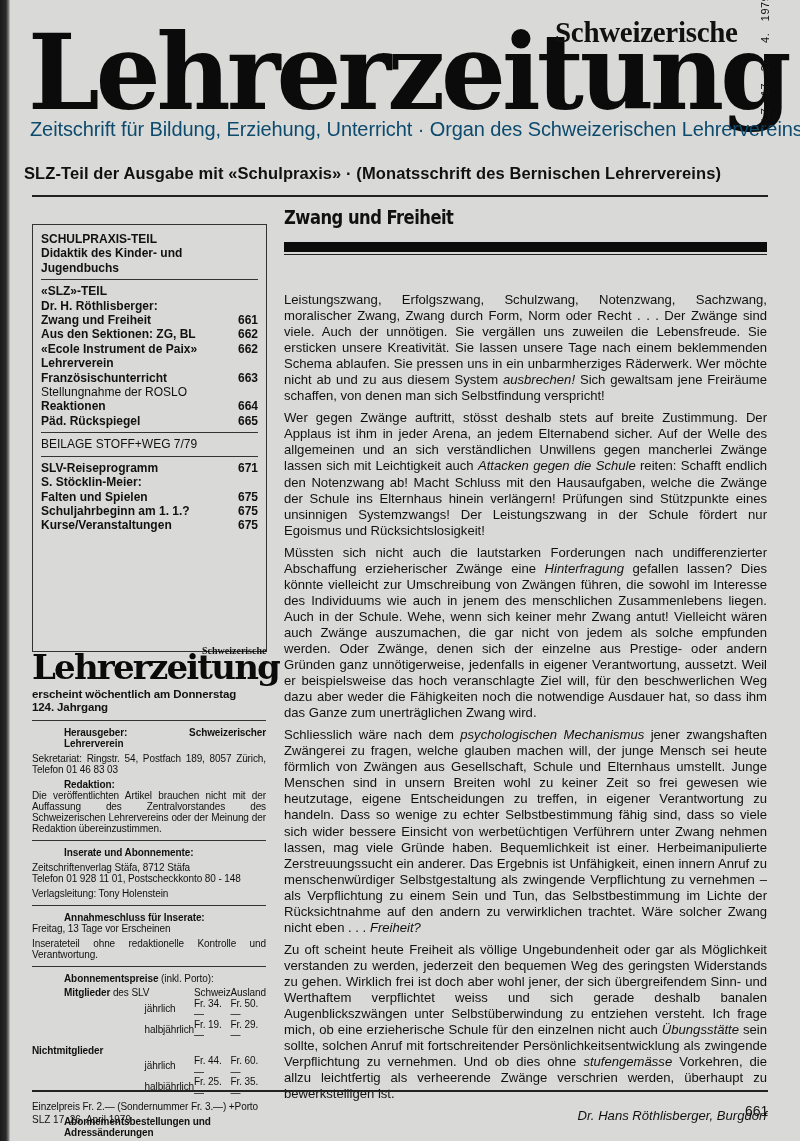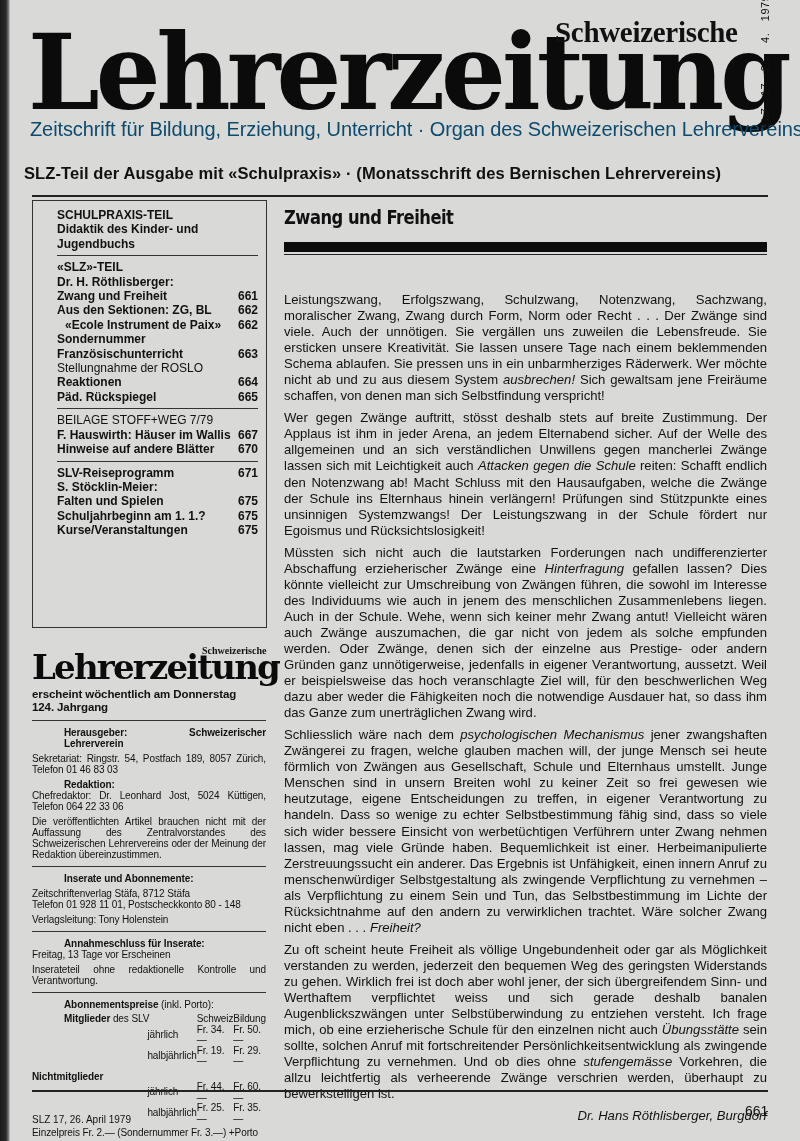--- a/index.html
+++ b/index.html
@@ -41,22 +41,22 @@
     white-space: nowrap; font-size: 11px; letter-spacing: 0.5px; word-spacing: 8px;
   }
   .subheadline {
     position: absolute; left: 24px; top: 164px; width: 736px;
     font-size: 16.5px; font-weight: bold; white-space: nowrap; letter-spacing: 0.1px;
   }
   .rule-top { position: absolute; left: 32px; top: 195px; width: 736px; height: 2px; background: #222; }
 
   
   .toc-box {
-    position: absolute; left: 32px; top: 200px; width: 235px; height: 428px;
-    border: 1.5px solid #333; padding: 7px 8px 0 24px;
+    position: absolute; left: 32px; top: 224px; width: 235px; height: 428px;
+    border: 1.5px solid #333; padding: 7px 8px 0 8px;
     font-size: 12px; line-height: 14.4px;
   }
   .toc-box .b { font-weight: bold; }
   .toc-sep { border-top: 1.5px solid #333; margin: 4px 0 4px 0; }
   .toc-row { display: flex; justify-content: space-between; }
   .toc-row .pg { font-weight: bold; }
 
   
   .mini-logo { position: absolute; left: 32px; top: 645px; width: 240px; height: 45px; }
   .mini-logo .m-main {
@@ -130,25 +130,25 @@
       </div>
       <div class="toc-row">
         <span style="font-weight: bold;">Zwang und Freiheit</span>
         <span class="pg">661</span>
       </div>
       <div class="toc-row">
         <span style="font-weight: bold;">Aus den Sektionen: ZG, BL</span>
         <span class="pg">662</span>
       </div>
       <div class="toc-row">
-        <span style="font-weight: bold; margin-left: 8px;">«Ecole Instrument de Paix»</span>
+        <span style="font-weight: bold;">«Ecole Instrument de Paix»</span>
         <span class="pg">662</span>
       </div>
       <div class="toc-row">
-        <span style="font-weight: bold;">Sondernummer</span>
+        <span style="font-weight: bold;">Lehrerverein</span>
         <span class="pg"></span>
       </div>
       <div class="toc-row">
         <span style="font-weight: bold;">Französischunterricht</span>
         <span class="pg">663</span>
       </div>
       <div class="toc-row">
         <span>Stellungnahme der ROSLO</span>
         <span class="pg"></span>
       </div>
@@ -157,30 +157,20 @@
         <span class="pg">664</span>
       </div>
       <div class="toc-row">
         <span style="font-weight: bold;">Päd. Rückspiegel</span>
         <span class="pg">665</span>
       </div>
     </div>
   <div class="toc-sep"></div>
 
   <div>BEILAGE STOFF+WEG 7/79</div>
-  <div id="toc-s3">
-      <div class="toc-row">
-        <span style="font-weight: bold;">F. Hauswirth: Häuser im Wallis</span>
-        <span class="pg">667</span>
-      </div>
-      <div class="toc-row">
-        <span style="font-weight: bold;">Hinweise auf andere Blätter</span>
-        <span class="pg">670</span>
-      </div>
-    </div>
   <div class="toc-sep"></div>
 
   <div id="toc-s4">
       <div class="toc-row">
         <span style="font-weight: bold;">SLV-Reiseprogramm</span>
         <span class="pg">671</span>
       </div>
       <div class="toc-row">
         <span style="font-weight: bold;">S. Stöcklin-Meier:</span>
         <span class="pg"></span>
@@ -206,42 +196,41 @@
 </div>
 
 <div class="imprint">
   <div class="big">erscheint wöchentlich am Donnerstag</div>
   <div class="big">124. Jahrgang</div>
   <div class="sep"></div>
 
   <p class="b">Herausgeber: Schweizerischer Lehrerverein</p>
   <p>Sekretariat: Ringstr. 54, Postfach 189, 8057 Zürich, Telefon 01 46 83 03</p>
   <div class="b">Redaktion:</div>
-  <p>Chefredaktor: Dr. Leonhard Jost, 5024 Küttigen, Telefon 064 22 33 06</p>
   <p>Die veröffentlichten Artikel brauchen nicht mit der Auffassung des Zentralvorstandes des Schweizerischen Lehrervereins oder der Meinung der Redaktion übereinzustimmen.</p>
   <div class="sep"></div>
 
   <p class="b">Inserate und Abonnemente:</p>
   <div>Zeitschriftenverlag Stäfa, 8712 Stäfa</div>
   <p>Telefon 01 928 11 01, Postscheckkonto 80 - 148</p>
   <p>Verlagsleitung: Tony Holenstein</p>
   <div class="sep"></div>
 
   <div class="b">Annahmeschluss für Inserate:</div>
   <p>Freitag, 13 Tage vor Erscheinen</p>
   <p>Inserateteil ohne redaktionelle Kontrolle und Verantwortung.</p>
   <div class="sep"></div>
 
   <p><span class="b">Abonnementspreise</span><span> (inkl. Porto):</span></p>
   <table class="price-table">
     <tbody>
         <tr>
       <td colspan="2"><span class="b">Mitglieder</span><span> des SLV</span></td>
       <td class="c4">Schweiz</td>
-      <td class="c5">Bildung</td>
+      <td class="c5">Ausland</td>
     </tr>
     </tbody>
       <tbody id="members-rows">
         <tr>
           <td class="c1"></td>
           <td class="c2" style="padding-left: 54px;">jährlich</td>
           <td class="c4">Fr. 34.—</td>
           <td class="c5">Fr. 50.—</td>
         </tr>
         <tr>

